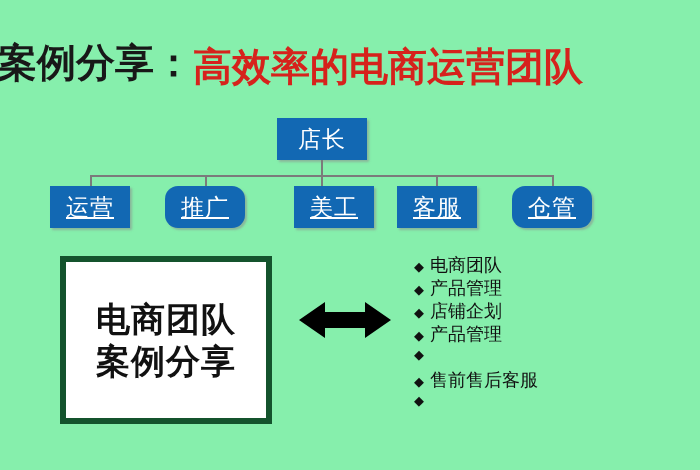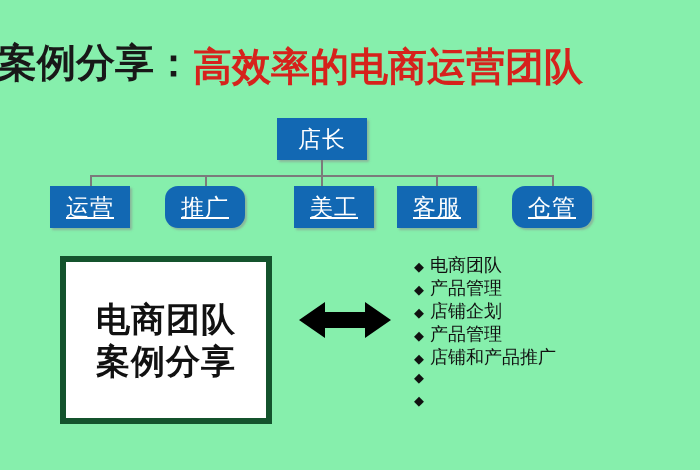--- a/index.html
+++ b/index.html
@@ -225,23 +225,23 @@
     <div class="bullet-row">
       <span class="bullet-mark">◆</span>
       <span class="bullet-text">店铺企划</span>
     </div>
     <div class="bullet-row">
       <span class="bullet-mark">◆</span>
       <span class="bullet-text">产品管理</span>
     </div>
     <div class="bullet-row">
       <span class="bullet-mark">◆</span>
-      <span class="bullet-text">店铺和产品推广</span>
-    </div>
-    <div class="bullet-row">
-      <span class="bullet-mark">◆</span>
+    </div>
+    <div class="bullet-row">
+      <span class="bullet-mark">◆</span>
+      <span class="bullet-text">售前售后客服</span>
     </div>
     <div class="bullet-row">
       <span class="bullet-mark">◆</span>
     </div>
   </div>
 
 </div>
 
 </body></html>

